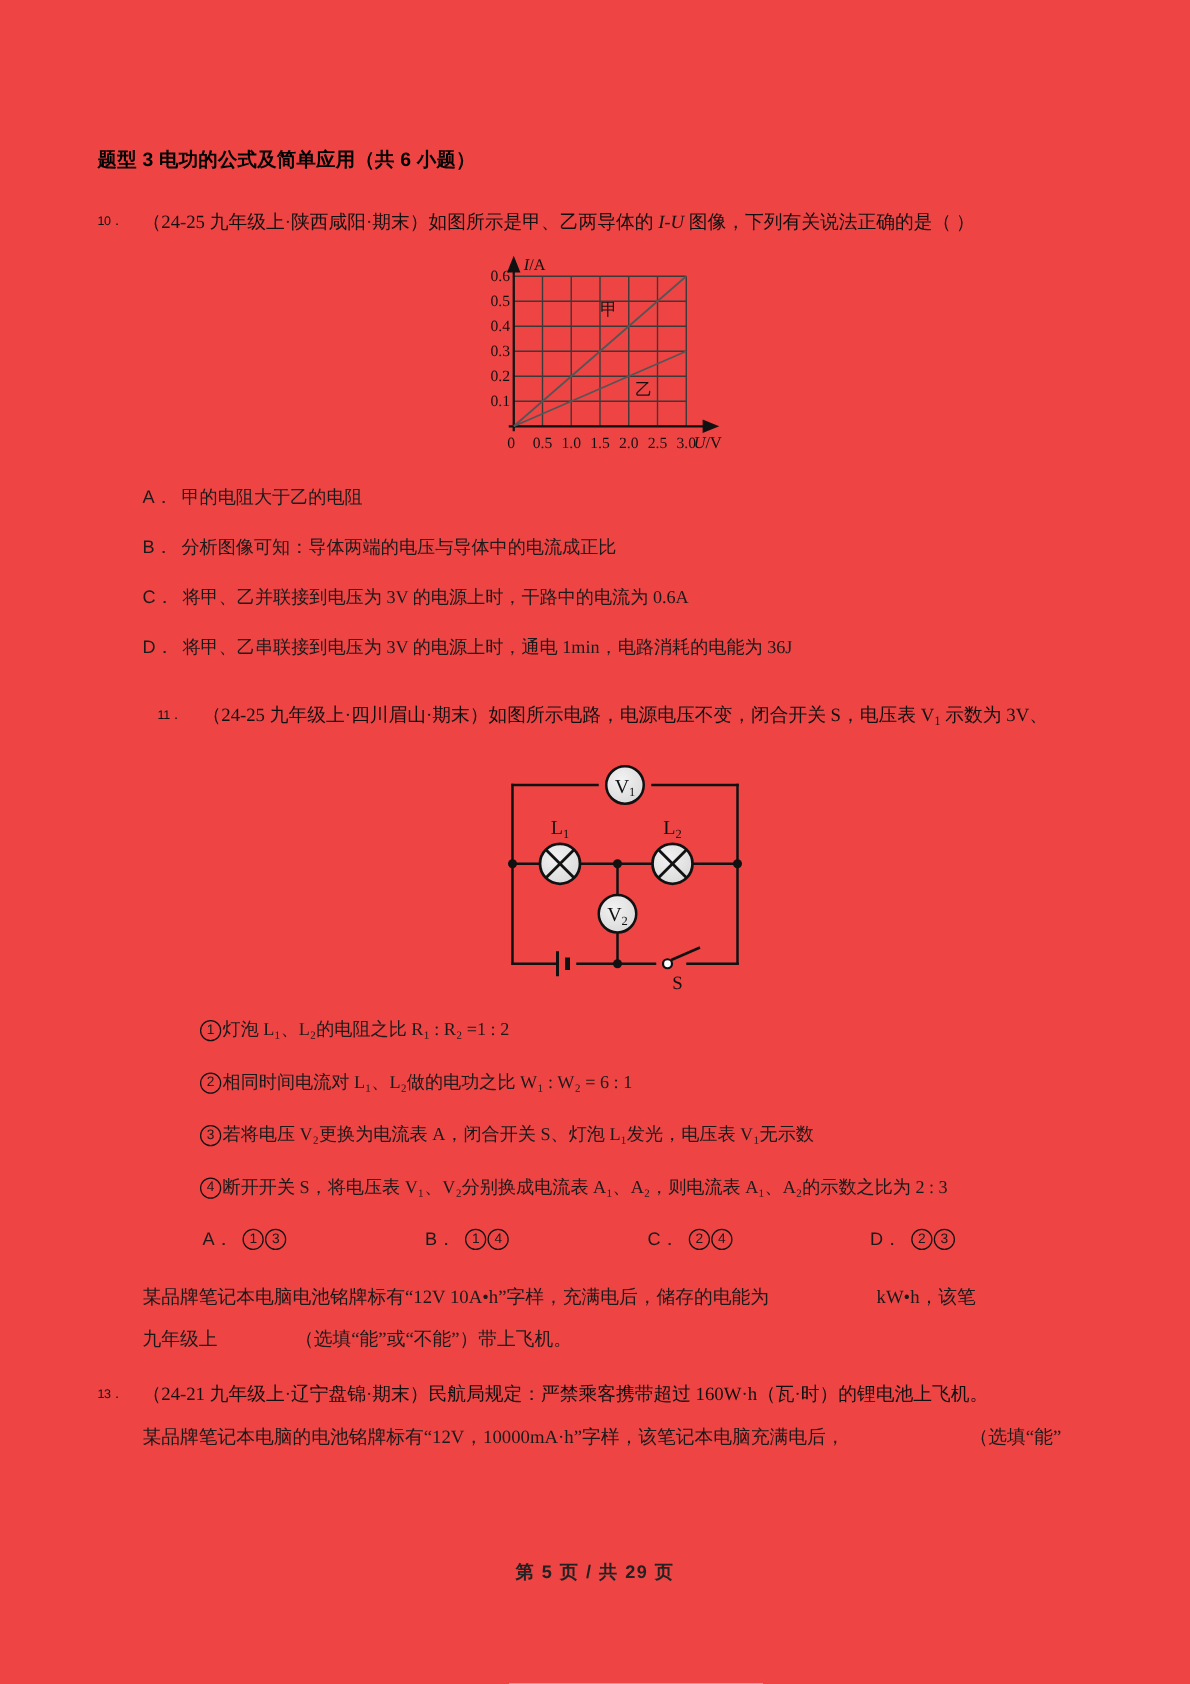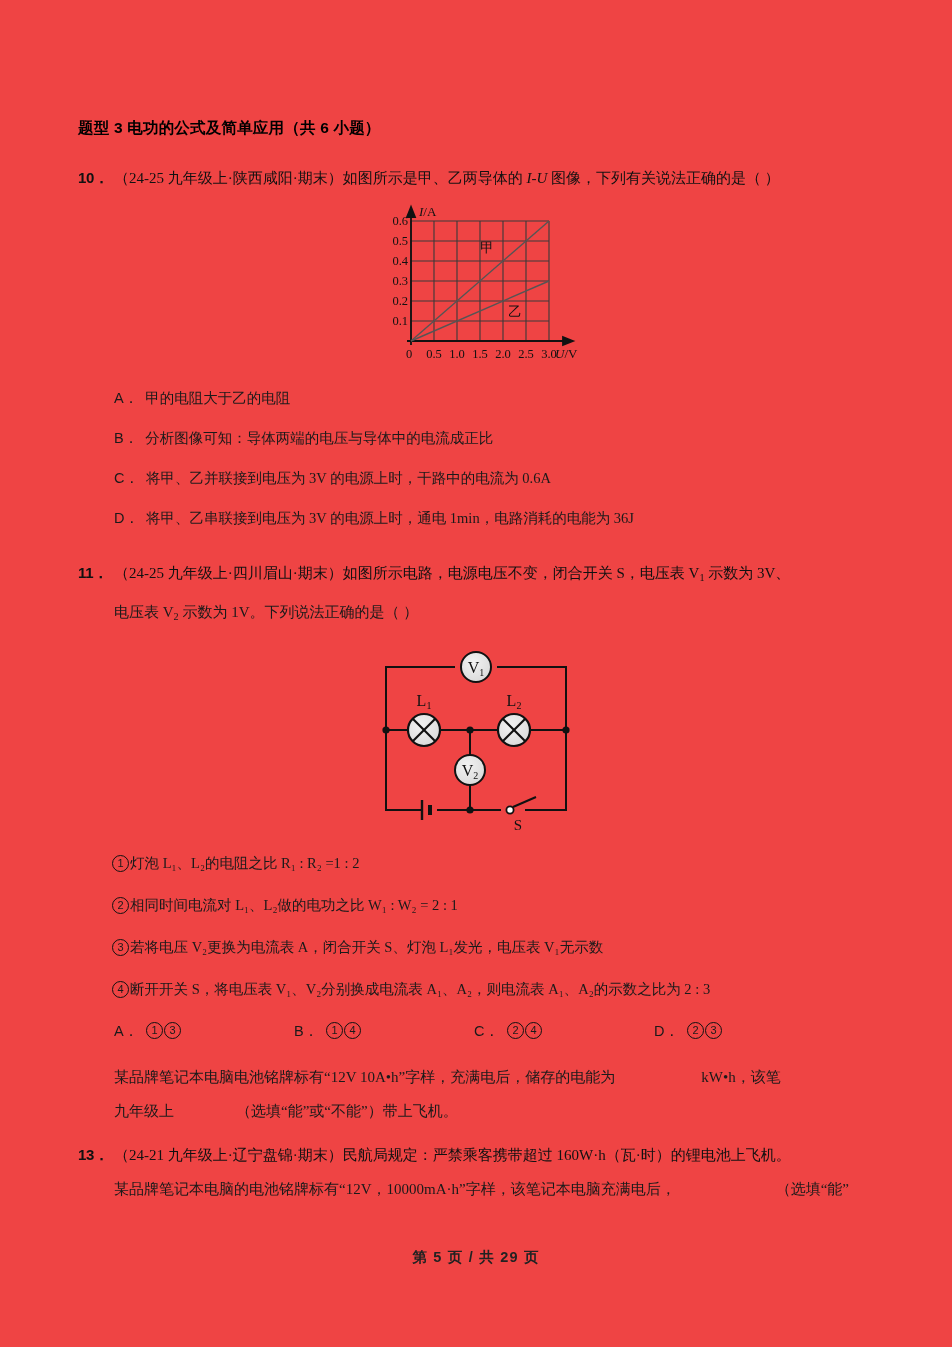--- a/index.html
+++ b/index.html
@@ -40,22 +40,22 @@
   }
   .q-line {
     display: flex;
     font-size: 15px;
     line-height: 34px;
     color: #111;
   }
   .q-num {
     flex: 0 0 36px;
     font-family: "Liberation Sans", "DejaVu Sans", sans-serif;
-    font-weight: bold;
-    font-size: 15px;
+    font-weight: normal;
+    font-size: 10px;
     letter-spacing: -0.3px;
   }
   .q-body {
     flex: 1 1 auto;
   }
   .q-cont {
     padding-left: 36px;
     font-size: 15px;
     line-height: 34px;
   }
@@ -227,29 +227,26 @@
         <span class="opt-label">B．</span><span>分析图像可知：导体两端的电压与导体中的电流成正比</span>
       </div>
       <div class="opt">
         <span class="opt-label">C．</span><span>将甲、乙并联接到电压为 3V 的电源上时，干路中的电流为 0.6A</span>
       </div>
       <div class="opt">
         <span class="opt-label">D．</span><span>将甲、乙串联接到电压为 3V 的电源上时，通电 1min，电路消耗的电能为 36J</span>
       </div>
     </div>
 
-    <div class="q" style="margin-top:18px;">
+    <div class="q" style="margin-top:18px;margin-left:48px;">
       <div class="q-line">
         <div class="q-num">11．</div>
         <div class="q-body">
           <span>（24-25 九年级上·四川眉山·期末）如图所示电路，电源电压不变，闭合开关 S，电压表 V</span><sub>1</sub><span> 示数为 3V、</span>
         </div>
-      </div>
-      <div class="q-cont">
-        <span>电压表 V</span><sub>2</sub><span> 示数为 1V。下列说法正确的是（  ）</span>
       </div>
 
       <div class="fig-circuit">
         <svg width="232" height="192" viewBox="0 0 232 192">
           <defs>
             <radialGradient id="lampfill" cx="40%" cy="35%" r="75%">
               <stop offset="0%" stop-color="#f2f2f2"></stop>
               <stop offset="100%" stop-color="#d8d8d8"></stop>
             </radialGradient>
           </defs>
@@ -316,21 +313,21 @@
             <line x1="165" y1="75" x2="143" y2="97" stroke="#111" stroke-width="2.2"></line>
           </g>
           <text x="154" y="62" font-family="Liberation Serif, serif" font-size="16" fill="#111" text-anchor="middle">L<tspan font-size="10" dy="3">2</tspan></text>
         </svg>
       </div>
 
       <div class="stmt">
         <span class="circled">1</span><span>灯泡 L₁、L₂的电阻之比 R₁ : R₂ =1 : 2</span>
       </div>
       <div class="stmt">
-        <span class="circled">2</span><span>相同时间电流对 L₁、L₂做的电功之比 W₁ : W₂ = 2 : 1</span>
+        <span class="circled">2</span><span>相同时间电流对 L₁、L₂做的电功之比 W₁ : W₂ = 6 : 1</span>
       </div>
       <div class="stmt">
         <span class="circled">3</span><span>若将电压 V₂更换为电流表 A，闭合开关 S、灯泡 L₁发光，电压表 V₁无示数</span>
       </div>
       <div class="stmt">
         <span class="circled">4</span><span>断开开关 S，将电压表 V₁、V₂分别换成电流表 A₁、A₂，则电流表 A₁、A₂的示数之比为 2 : 3</span>
       </div>
 
       <div class="answers">
         <div class="ans">

